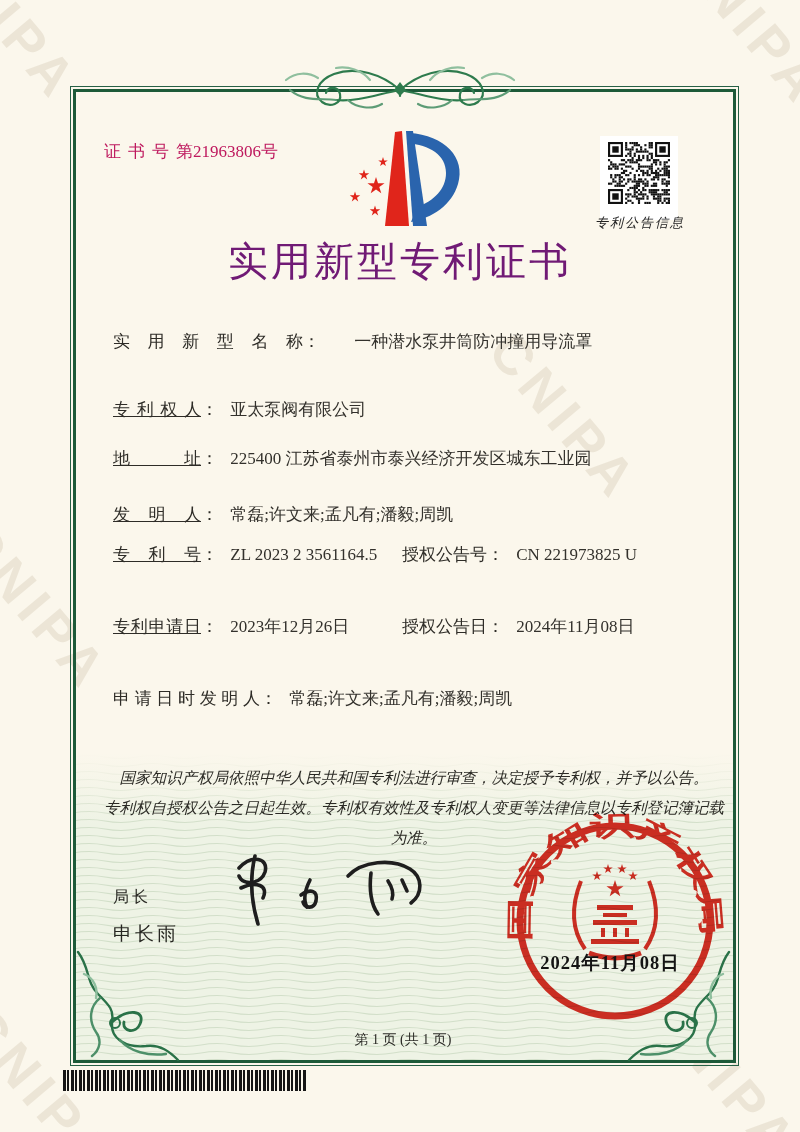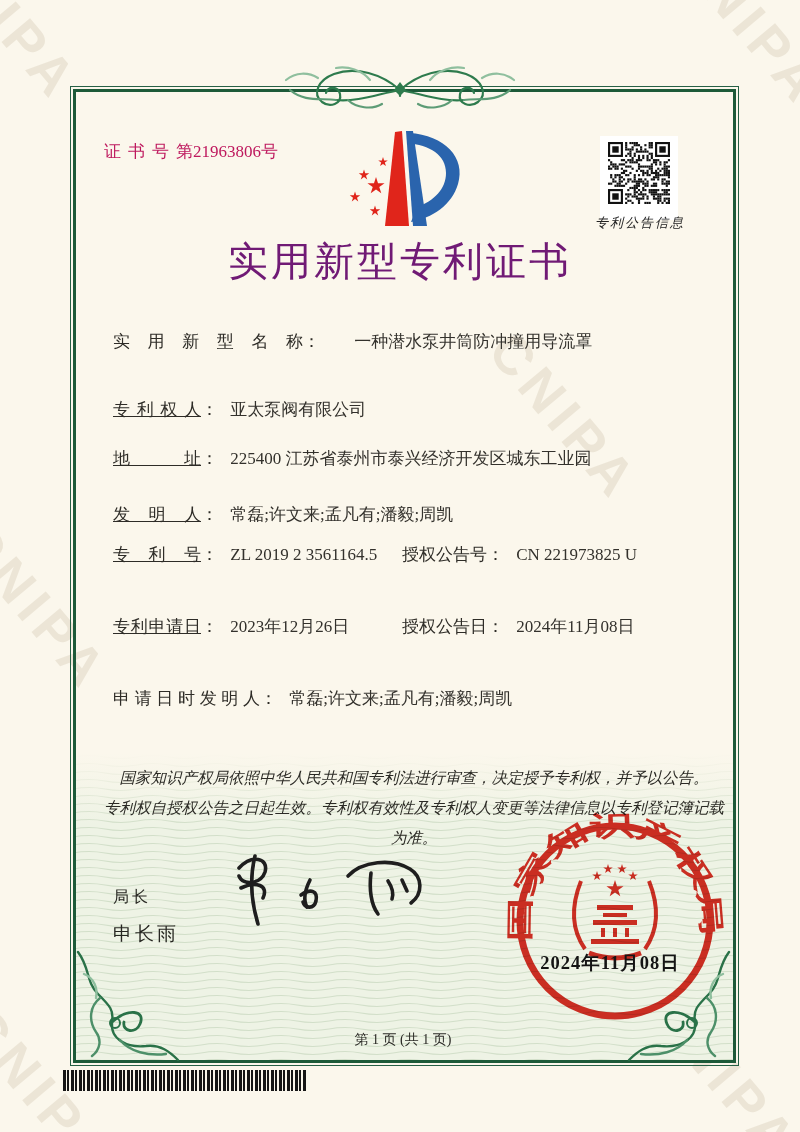--- a/index.html
+++ b/index.html
@@ -497,21 +497,21 @@
     <span class="val">225400 江苏省泰州市泰兴经济开发区城东工业园</span>
   </div>
 
   <div class="row" style="top:495px;margin-top:8px;">
     <span class="lb w4">发明人</span><span class="colon">：</span>
     <span class="val">常磊;许文来;孟凡有;潘毅;周凯</span>
   </div>
 
   <div class="row relrow" style="top:543px;width:640px;">
     <span class="lb w4">专利号</span><span class="colon">：</span>
-    <span class="val">ZL 2019 2 3561164.5</span>
+    <span class="val">ZL 2023 2 3561164.5</span>
     <span class="col2" style="left:289px;">
       <span>授权公告号</span><span class="colon">：</span>
       <span class="val">CN 221973825 U</span>
     </span>
   </div>
 
   <div class="row relrow" style="top:591px;width:640px;">
     <span class="lb w4">专利申请日</span><span class="colon">：</span>
     <span class="val">2023年12月26日</span>
     <span class="col2" style="left:289px;">

